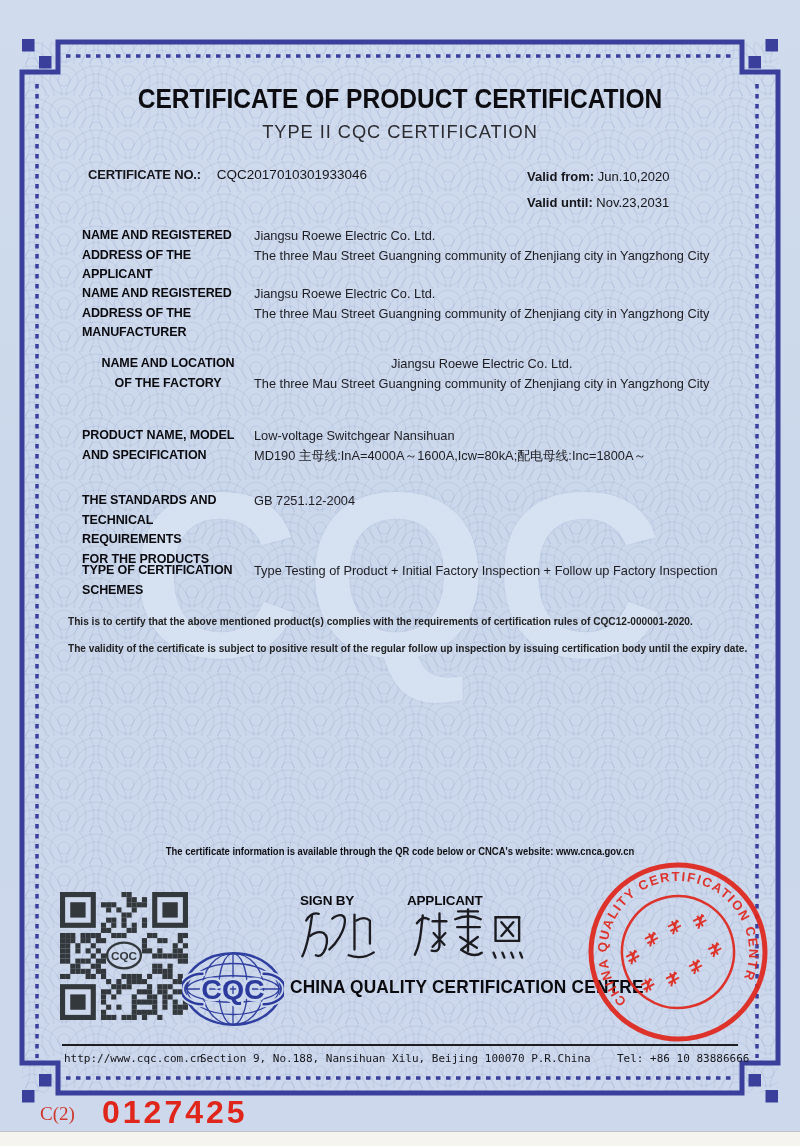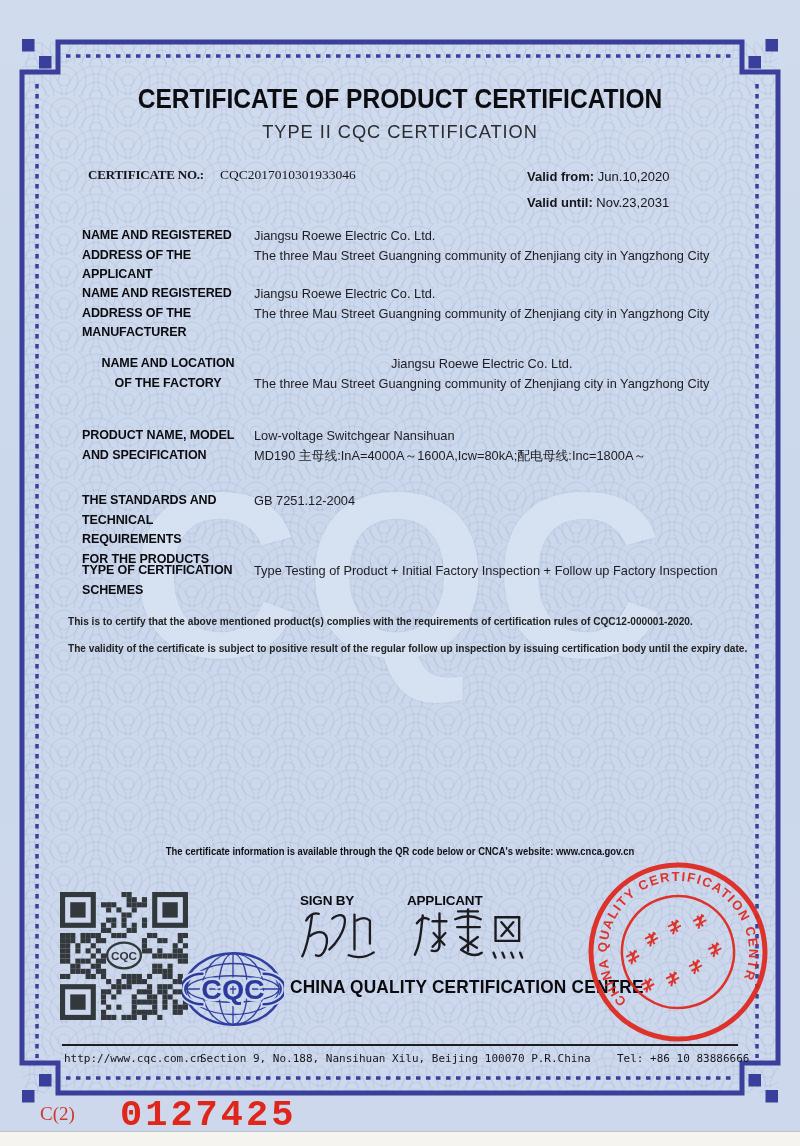--- a/index.html
+++ b/index.html
@@ -11,21 +11,21 @@
              font-size:235px;font-weight:bold;letter-spacing:6px;
              color:rgba(220,230,245,0.85);text-shadow:0 0 2px rgba(140,158,200,0.35);}
   .borders{position:absolute;left:0;top:0;z-index:2;pointer-events:none;}
   .content{position:absolute;left:0;top:0;width:800px;height:1103px;z-index:3;color:#16161a;}
 
   .title{position:absolute;left:0;right:0;top:84px;text-align:center;font-size:27px;font-weight:bold;
          color:#0d0d11;transform:scaleX(.91);letter-spacing:0px;}
   .subtitle{position:absolute;left:0;right:0;top:121px;text-align:center;font-size:19px;font-weight:400;
             color:#2b2b30;transform:scaleX(.96);letter-spacing:1px;}
 
-  .certno{position:absolute;left:88px;top:167px;font-size:13px;font-family:Liberation Serif, serif;}
+  .certno{position:absolute;left:88px;top:167px;font-size:13px;}
   .certno .lbl{font-weight:bold;letter-spacing:-0.2px;}
   .certno .val{margin-left:16px;font-size:13.5px;}
   .validity{position:absolute;left:527px;top:164px;font-size:13px;line-height:26px;}
   .validity .lbl{font-weight:bold;}
 
   .section{position:absolute;left:82px;display:flex;}
   .sec-label{flex:0 0 172px;font-weight:bold;font-size:12.5px;line-height:19.5px;
              white-space:pre-line;letter-spacing:-0.1px;color:#0b0b0f;}
   .sec-values{flex:1;font-size:12.8px;line-height:19.5px;color:#1d1d22;}
   .s1{top:226px;} .s2{top:284px;} .s3{top:354px;text-align:center;} .s4{top:426px;} .s5{top:491px;} .s6{top:561px;}
@@ -49,22 +49,22 @@
 
   .seal{position:absolute;left:578px;top:852px;opacity:.93;}
 
   .footer-rule{position:absolute;left:62px;top:1044px;width:676px;height:2px;background:#1d1d22;}
   .footer-row{position:absolute;left:0;top:1052px;width:800px;font-family:"DejaVu Sans Mono",monospace;
               font-size:11px;color:#15151a;}
   .f-web{position:absolute;left:64px;} .f-addr{position:absolute;left:200px;} .f-tel{position:absolute;left:617px;}
 
   .serial-prefix{position:absolute;left:40px;top:1103px;font-family:"Liberation Serif",serif;
                  font-size:19px;color:#cf382c;}
-  .serial-number{position:absolute;left:120px;top:1094px;font-family:Liberation Mono, monospace;
-                 font-size:37px;font-weight:bold;letter-spacing:3px;color:#e0251a;}
+  .serial-number{position:absolute;left:102px;top:1094px;font-family:Liberation Sans, sans-serif;
+                 font-size:32px;font-weight:bold;letter-spacing:3px;color:#e0251a;}
 
   .scan-strip{position:absolute;left:0;bottom:0;width:800px;height:14px;background:#f5f4ef;
               border-top:1px solid rgba(90,100,130,0.35);z-index:5;}
 </style>
 </head>
 <body>
 
 <div class="page">
 
   <svg class="bgpat" width="800" height="1146" aria-hidden="true">

